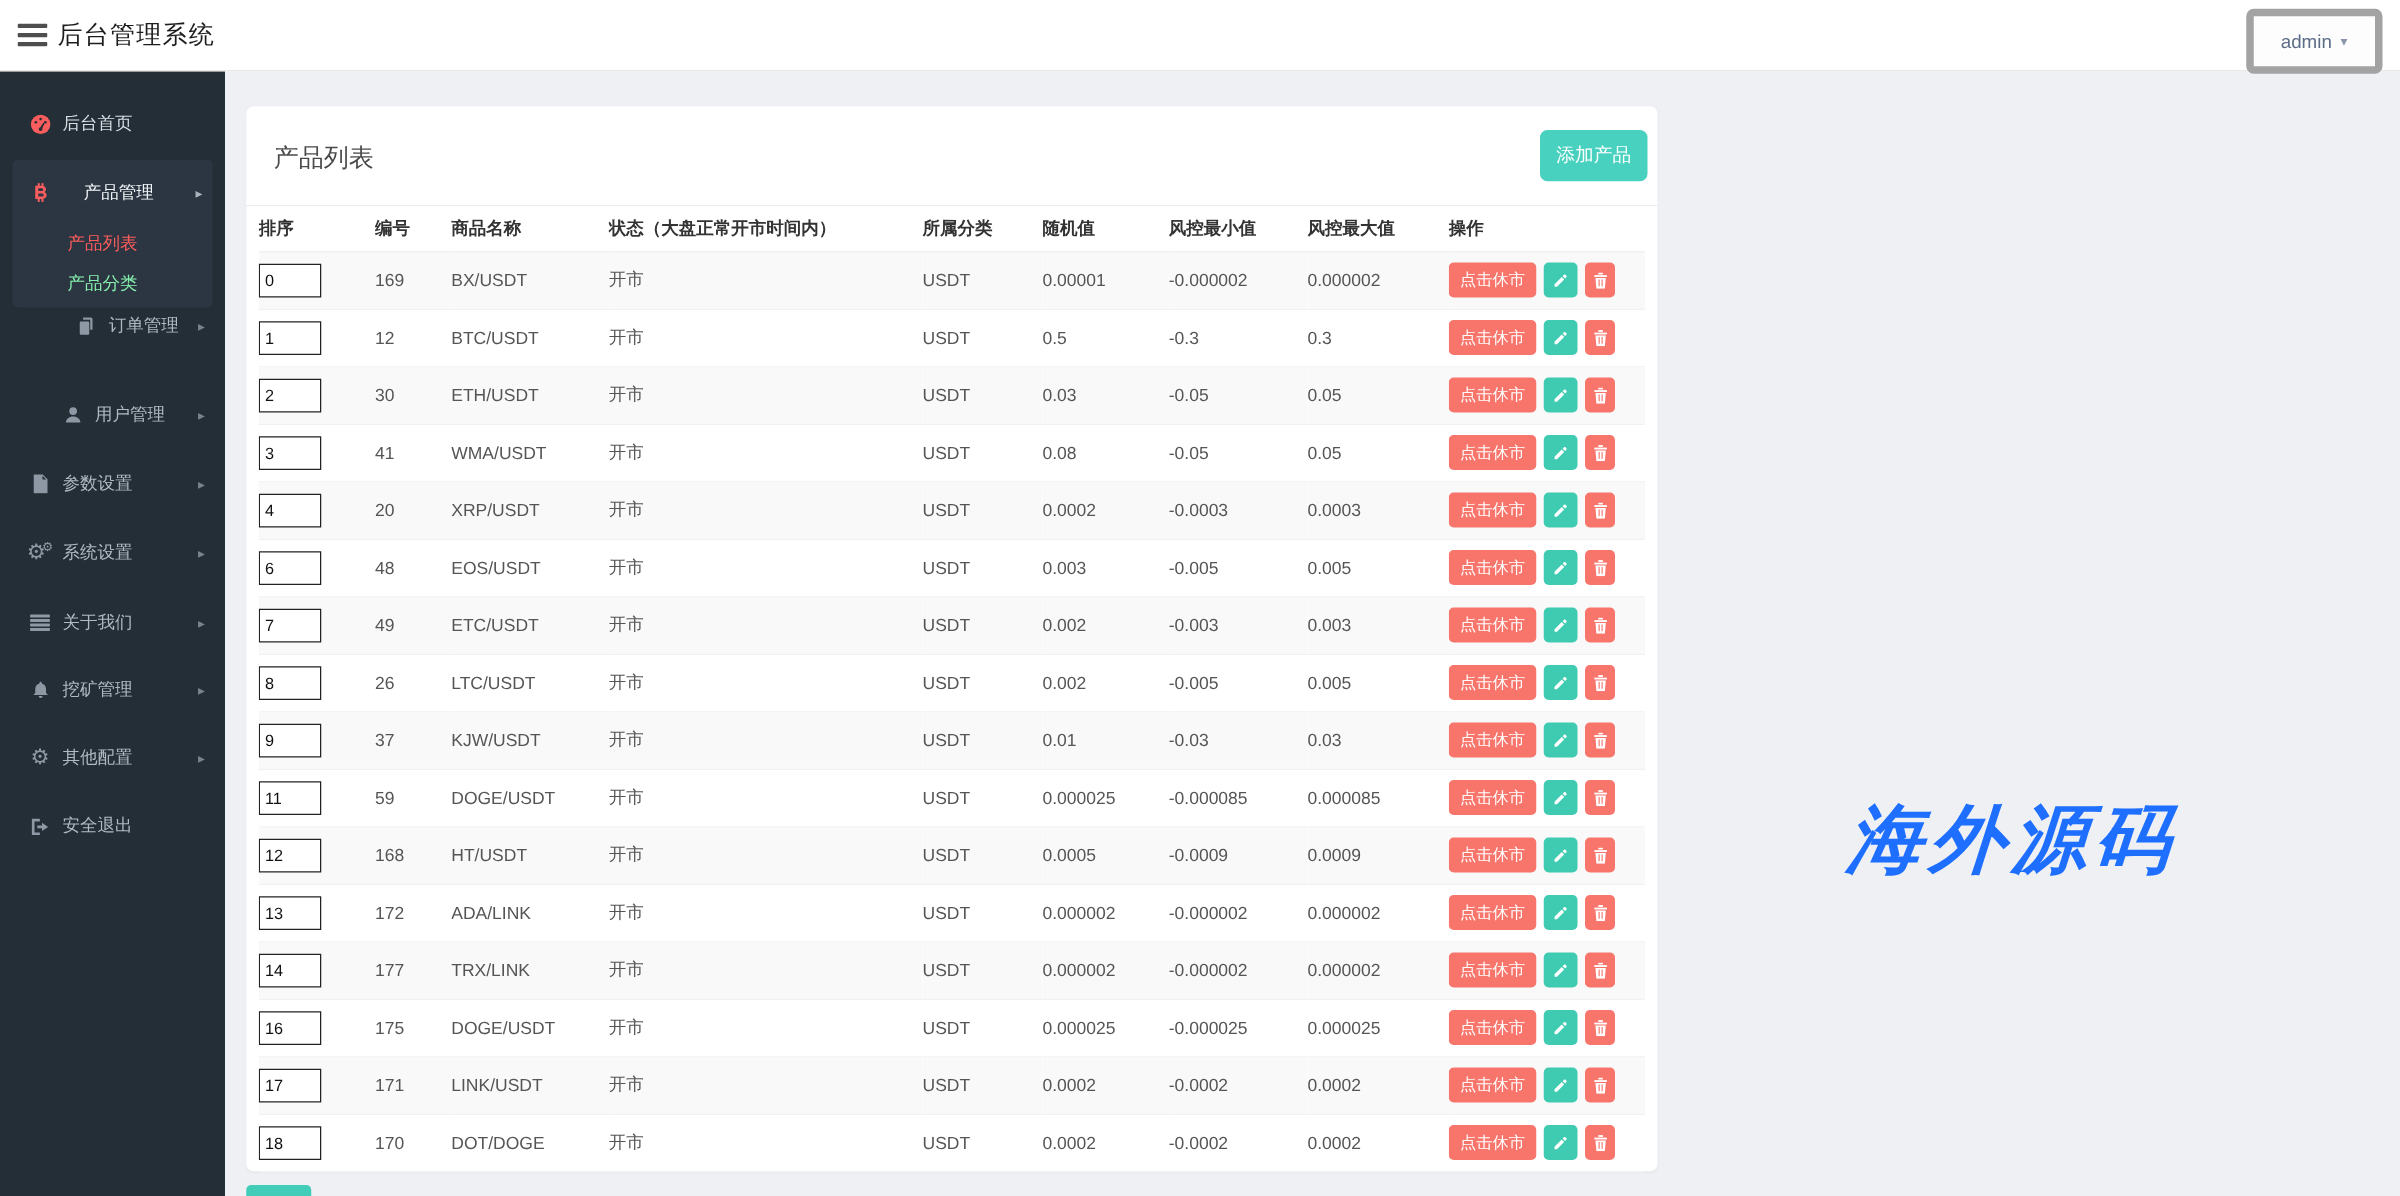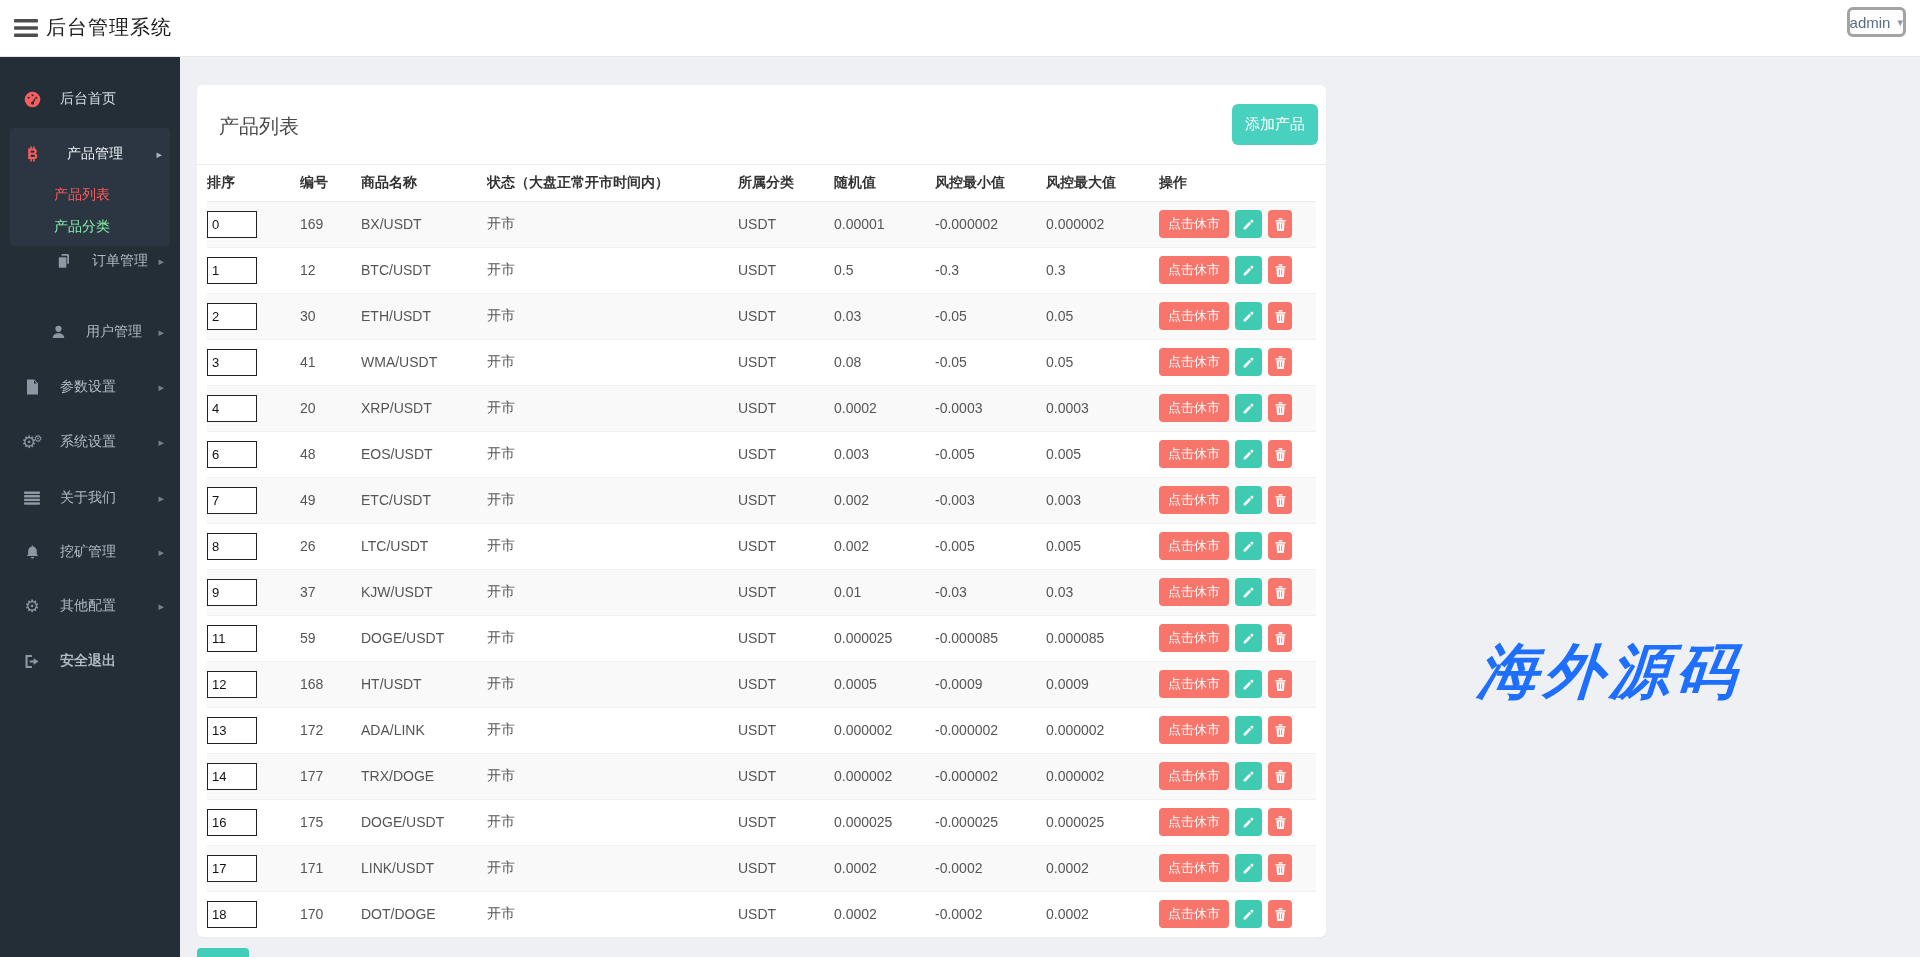--- a/index.html
+++ b/index.html
@@ -3,28 +3,28 @@
 <meta charset="utf-8">
 <style>
   * { margin:0; padding:0; box-sizing:border-box; }
   html,body { width:1920px; height:957px; overflow:hidden; font-family:"Liberation Sans","DejaVu Sans",sans-serif; background:#eef0f4; position:relative; }
 
   
   .navbar { position:absolute; top:0; left:0; width:1920px; height:57px; background:#fff; border-bottom:1px solid #e7e7e7; z-index:10; }
   .hamburger { position:absolute; left:14px; top:17px; width:24px; height:22px; cursor:pointer; }
   .hamburger svg { display:block; }
   .nav-title { position:absolute; left:46px; top:14px; font-size:20px; color:#1d1d1d; letter-spacing:1px; }
-  .admin-btn { position:absolute; right:14px; top:7px; height:30px; padding:0 0; background:#fdfdfe; border:3px solid #a3a3a3; border-radius:6px; font-size:15px; color:#5b6c85; display:flex; align-items:center; gap:7px; cursor:pointer; }
+  .admin-btn { position:absolute; right:14px; top:7px; height:52px; padding:0 22px; background:#fdfdfe; border:6px solid #a3a3a3; border-radius:6px; font-size:15px; color:#5b6c85; display:flex; align-items:center; gap:7px; cursor:pointer; }
   .admin-caret { font-size:11px; color:#8a97ab; }
 
   
   .sidebar { position:absolute; top:57px; left:0; width:180px; height:900px; background:#242e37; }
   .side-item { position:absolute; left:0; width:180px; height:40px; display:flex; align-items:center; padding-left:22px; color:#b0bac3; font-size:14px; cursor:pointer; }
   .side-item .ico { width:20px; height:18px; display:inline-flex; align-items:center; justify-content:center; color:#8d98a4; flex:0 0 20px; }
-  .side-item .lbl { margin-left:18px; white-space:nowrap; }
+  .side-item .lbl { margin-left:8px; white-space:nowrap; }
   .side-item .arrow { position:absolute; right:16px; font-size:11px; color:#79838d; }
   .side-item.home { color:#d7dee4; }
   .side-item.home .ico { color:#fa5d5d; }
 
   .side-panel { position:absolute; left:10px; top:71px; width:160px; height:118px; background:#2b3642; border-radius:4px; }
   .panel-head { position:absolute; top:6px; left:0; width:160px; height:40px; display:flex; align-items:center; padding-left:12px; color:#f2f5f7; font-size:14px; cursor:pointer; }
   .panel-head .ico { width:20px; display:inline-flex; justify-content:center; color:#fa5d5d; font-weight:bold; }
   .panel-head .lbl { margin-left:25px; }
   .panel-head .arrow { position:absolute; right:8px; font-size:11px; color:#aab3bc; }
   .sub-item { position:absolute; left:0; width:160px; height:30px; display:flex; align-items:center; padding-left:44px; font-size:14px; color:#86efac; cursor:pointer; }
@@ -174,21 +174,21 @@
         <span class="lbl">挖矿管理</span>
         <span class="arrow">▸</span>
       </div>
       <div class="side-item" style="top: 529px;">
         <span class="ico">
           <span class="gear-glyph">⚙</span>
         </span>
         <span class="lbl">其他配置</span>
         <span class="arrow">▸</span>
       </div>
-      <div class="side-item" style="top: 584px; font-weight: bold;">
+      <div class="side-item" style="top: 584px;">
         <span class="ico">
           <svg width="16" height="15" viewBox="0 0 16 15" fill="currentColor">
             <path d="M1.5 1h6.4v2.1H3.6v8.8h4.3V14H1.5z"></path>
             <path d="M9.6 4.2l4.9 3.3-4.9 3.3V8.6H5.8V6.4h3.8z"></path>
           </svg>
         </span>
         <span class="lbl">安全退出</span>
       </div>
     </div>
 </div>
@@ -544,21 +544,21 @@
                   <rect x="0.5" y="2.2" width="11" height="1.6"></rect>
                   <path d="M1.5 4.6h9L9.7 14H2.3z M4.2 6v6h1V6zm2.6 0v6h1V6z" fill-rule="evenodd"></path>
                 </svg>
               </button>
             </div>
           </td>
         </tr>
         <tr>
           <td><input class="sort-input" value="14" style=""></td>
           <td class="id-cell">177</td>
-          <td>TRX/DOGE</td>
+          <td>TRX/LINK</td>
           <td>开市</td>
           <td>USDT</td>
           <td>0.000002</td>
           <td>-0.000002</td>
           <td>0.000002</td>
           <td>
             <div class="ops">
               <button class="btn-close-mkt">点击休市</button>
               <button class="btn-edit">
                 <svg width="13" height="13" viewBox="0 0 16 16" fill="#fff">

